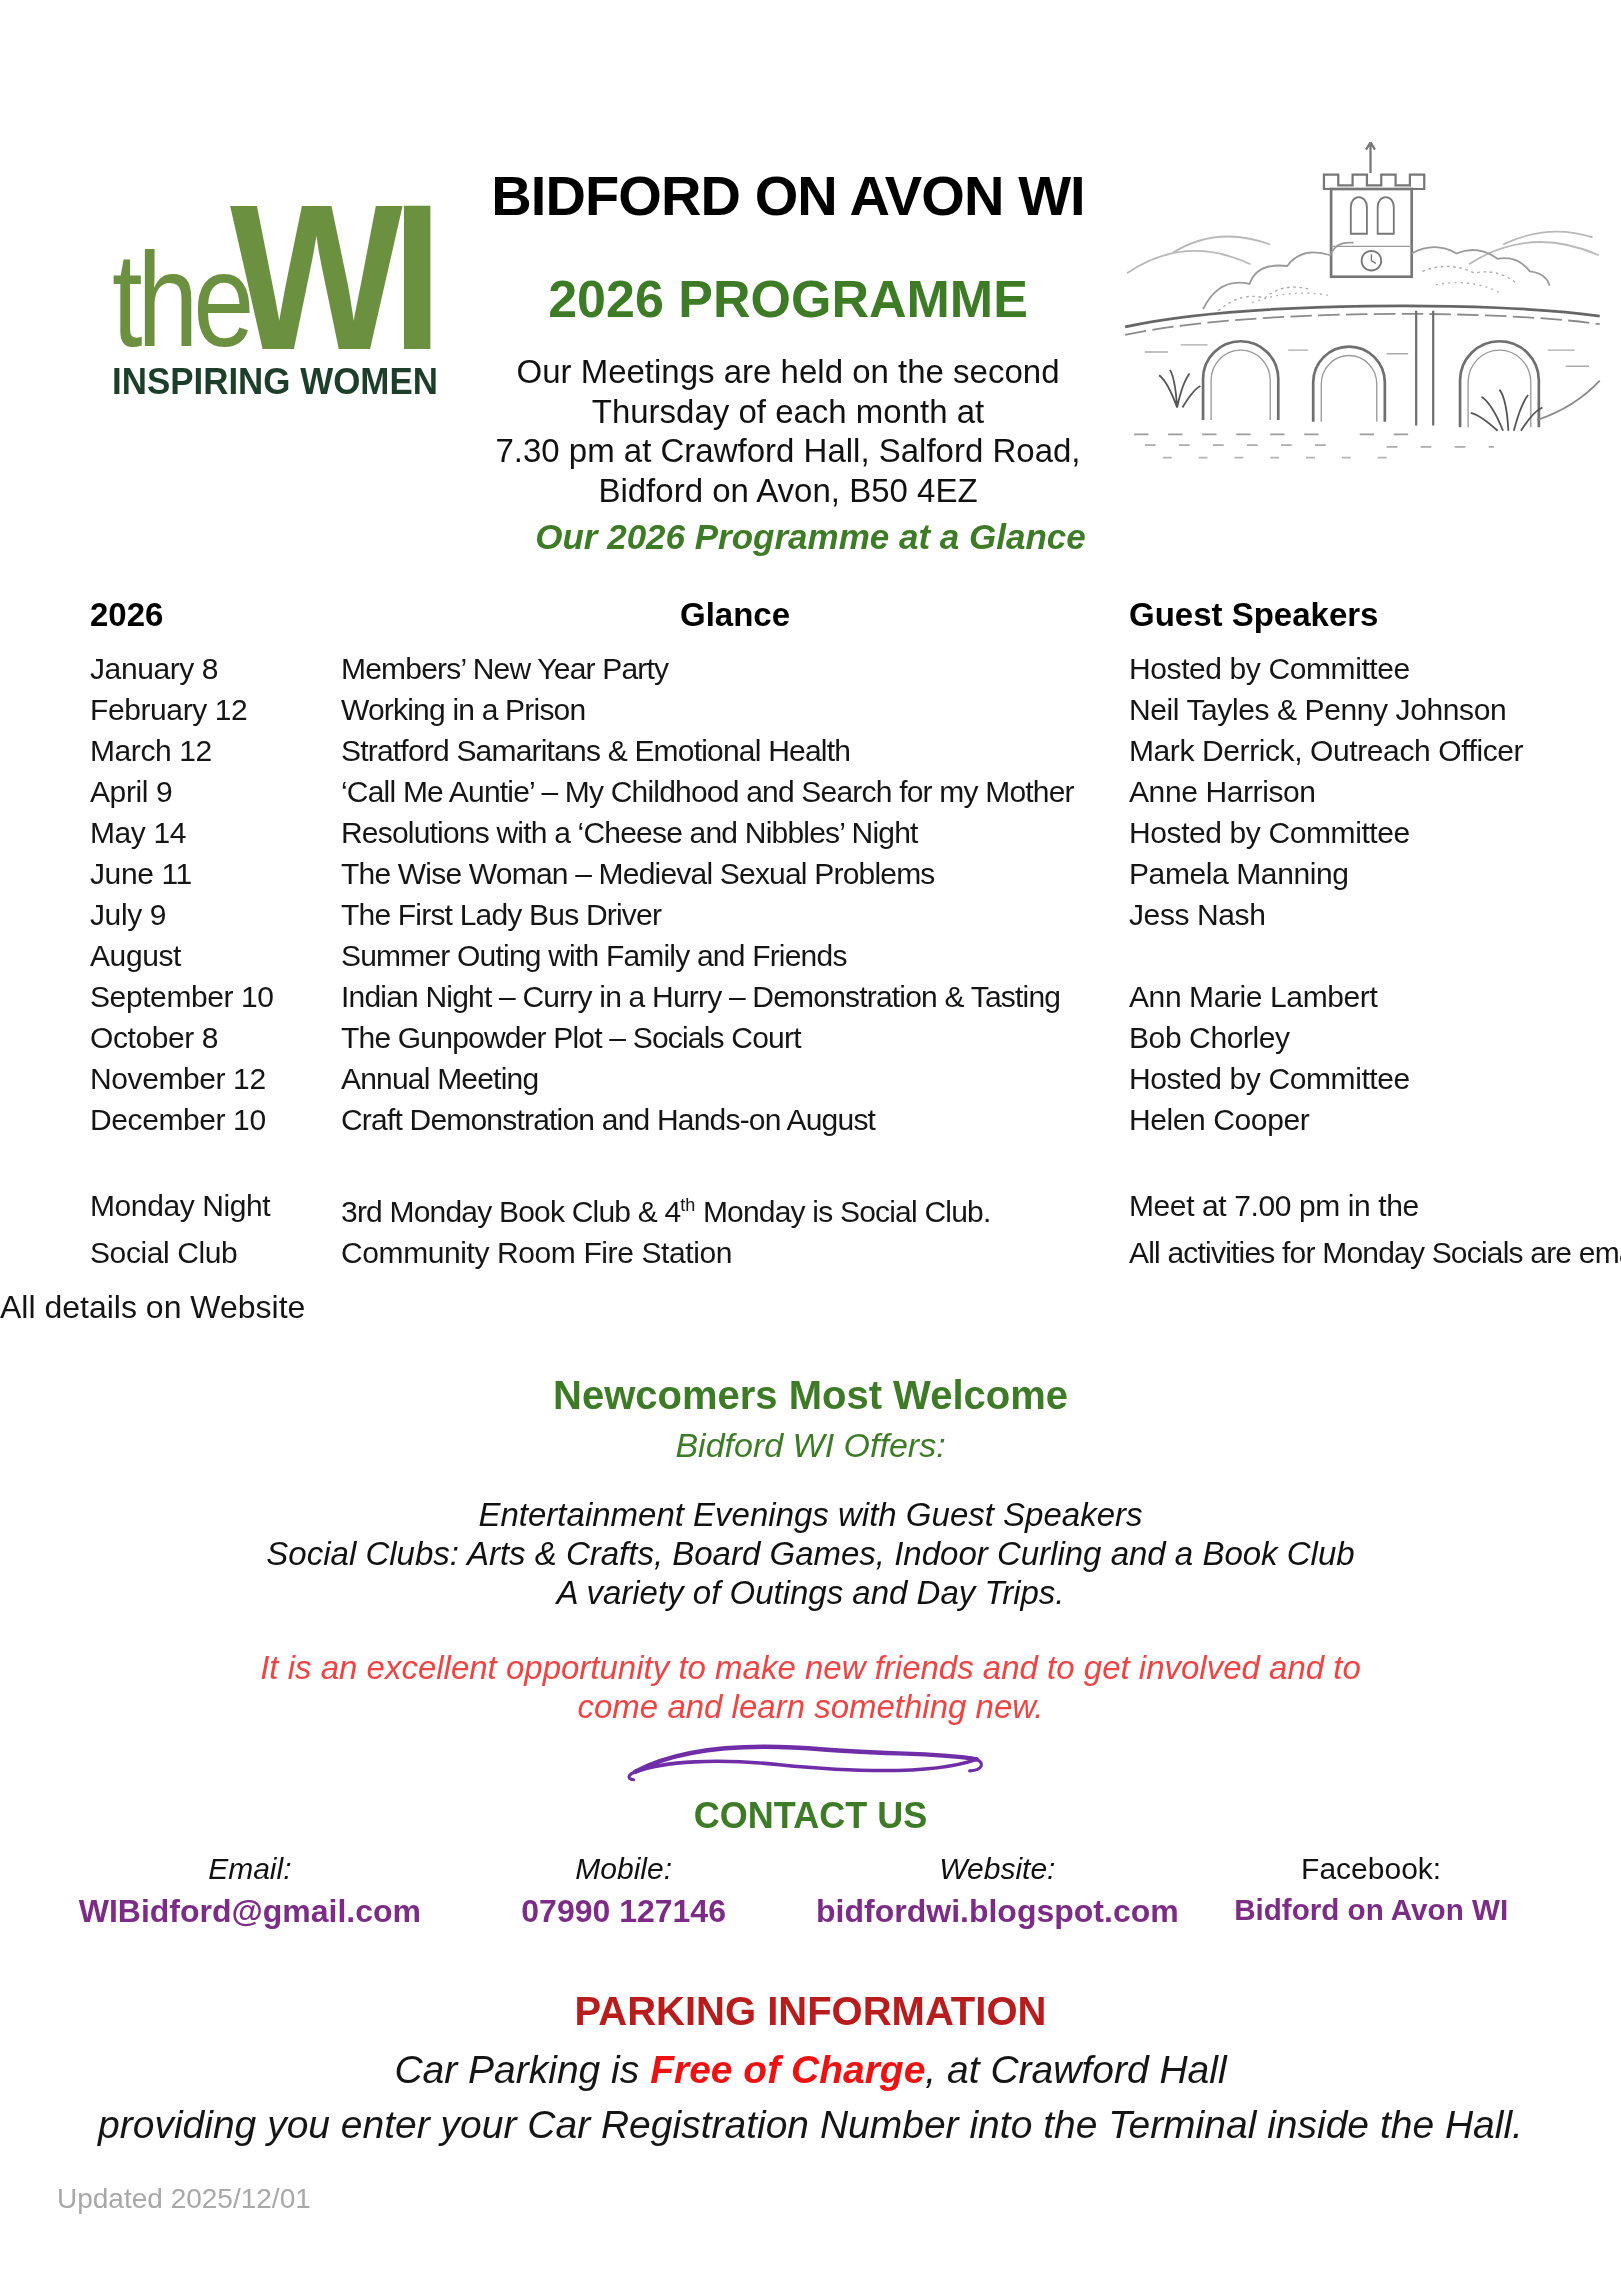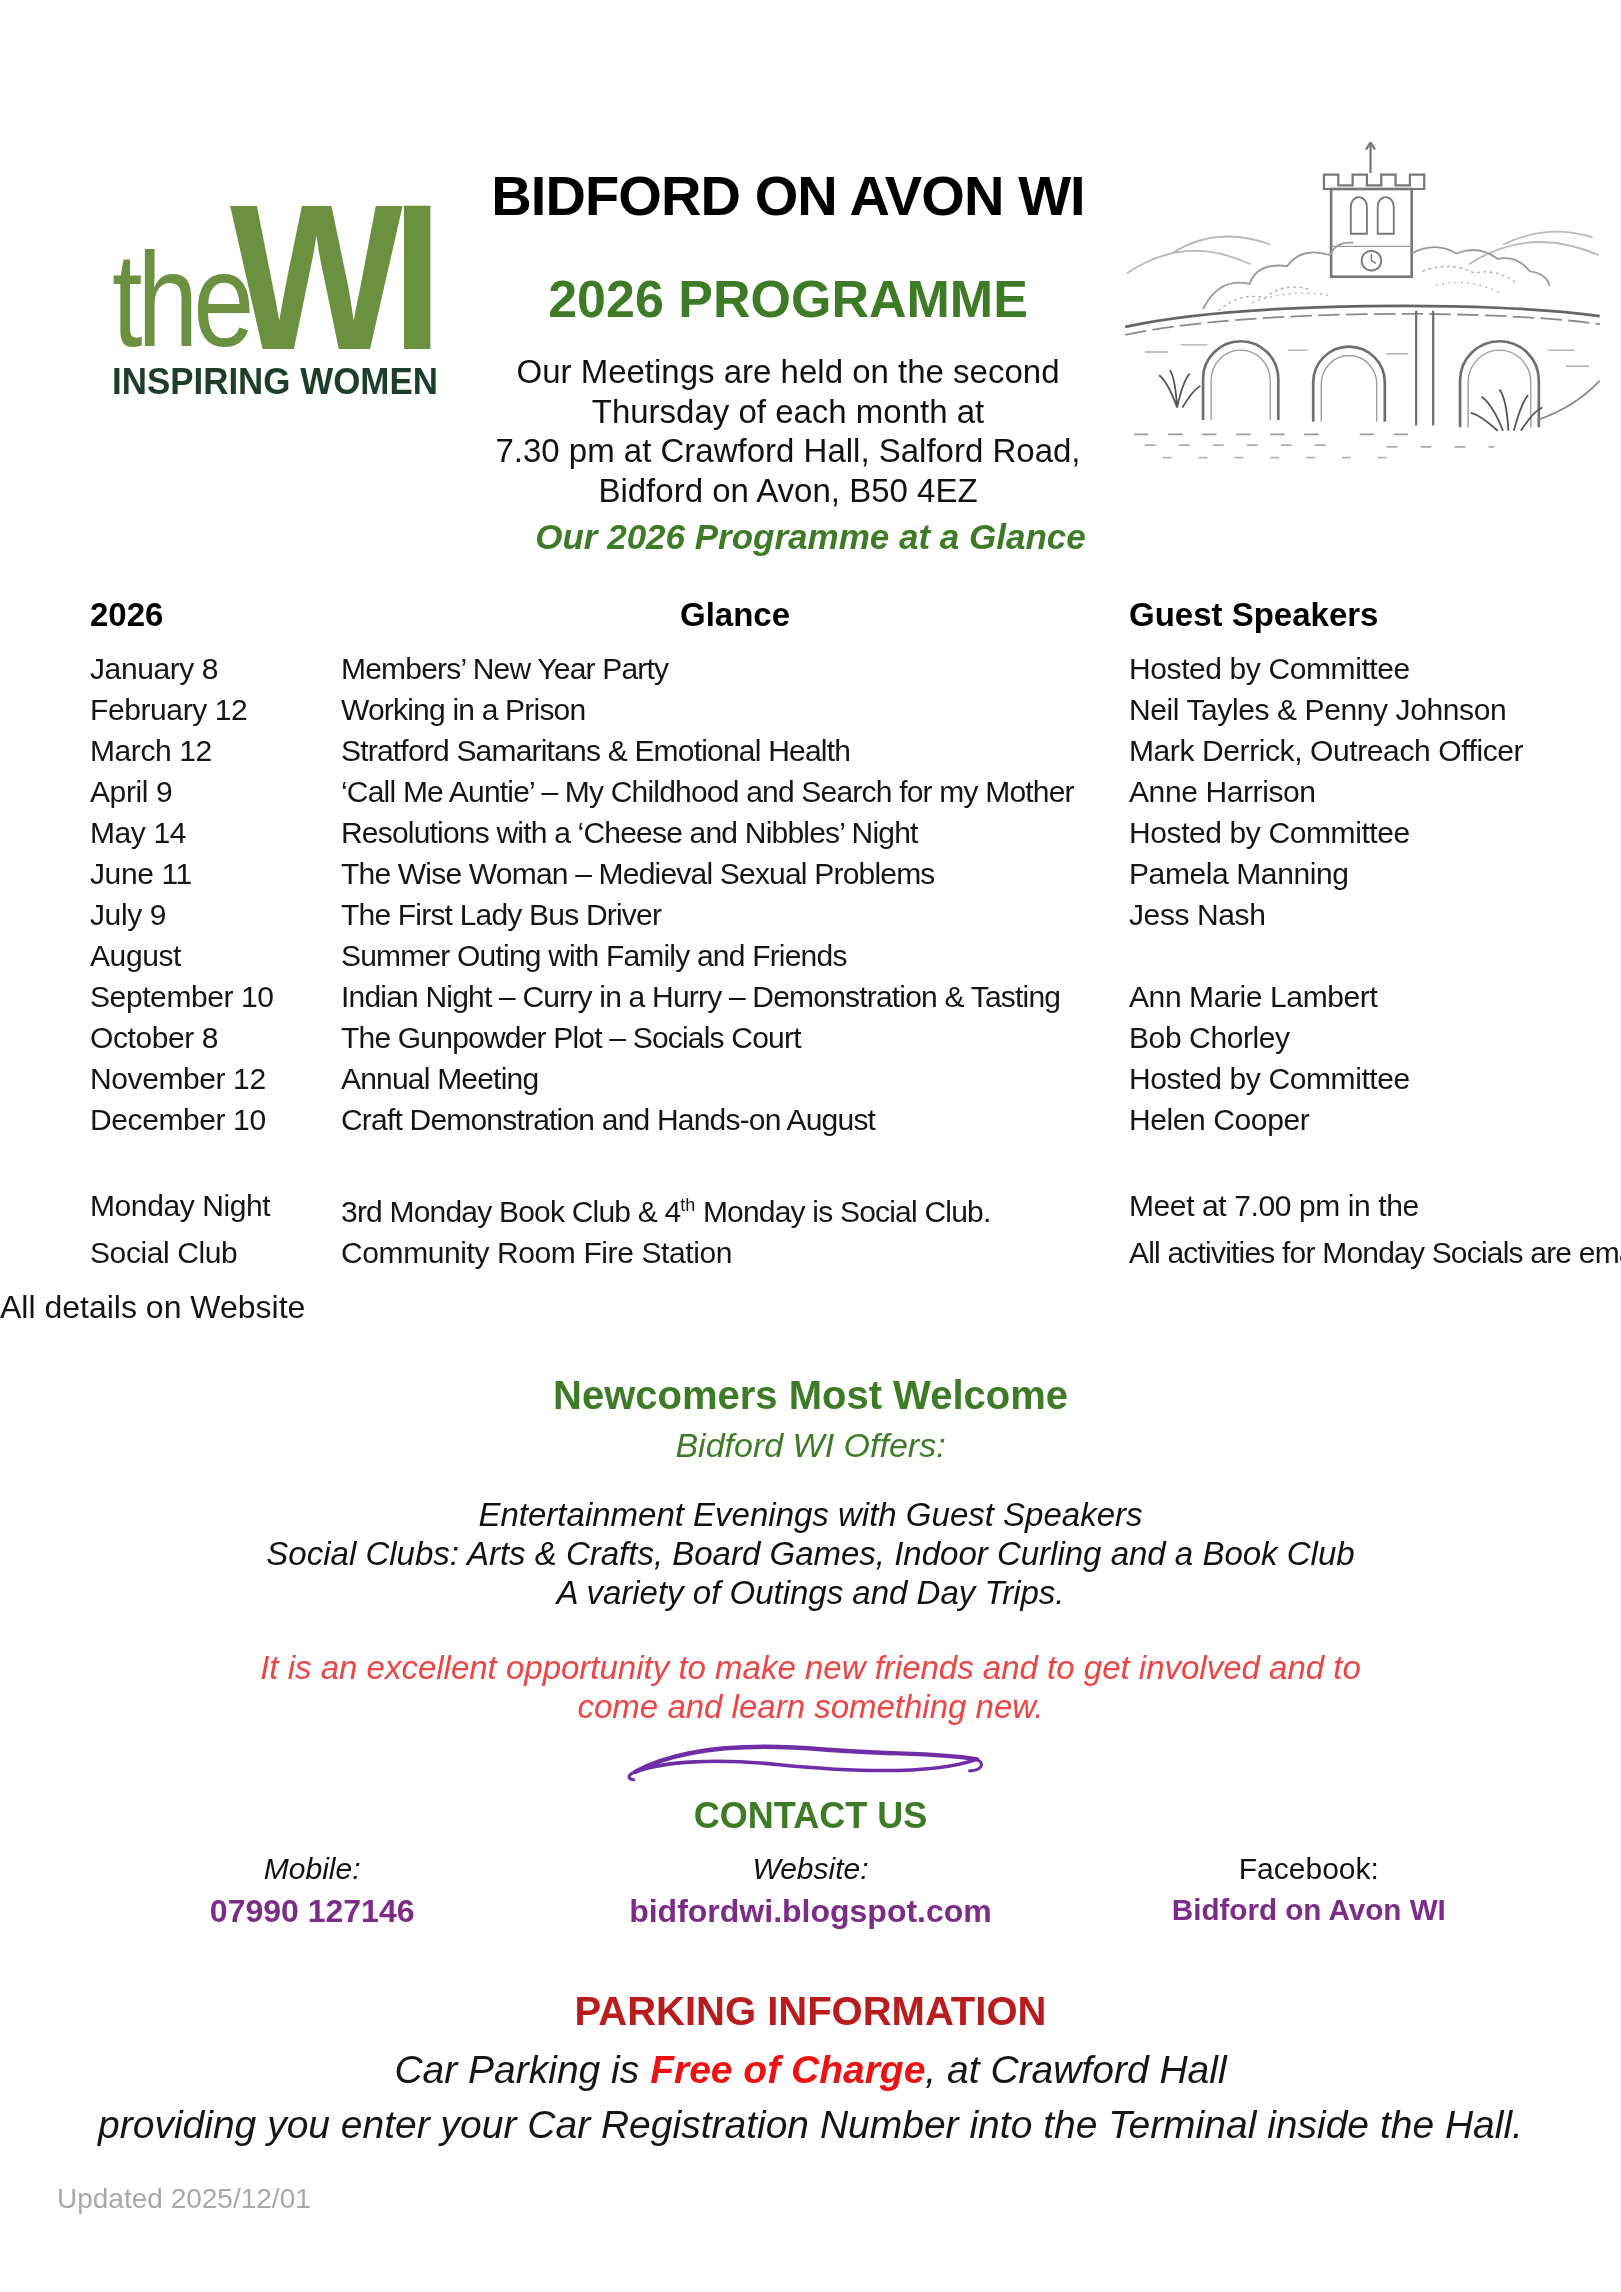--- a/index.html
+++ b/index.html
@@ -252,20 +252,24 @@
       <path d="M402,24 C350,42 260,38 180,30 C110,23 50,26 18,38" stroke="#6f2da8" stroke-width="4" stroke-linecap="round"></path>
       <path d="M402,24 C411,28 409,36 394,37" stroke="#6f2da8" stroke-width="3.5" stroke-linecap="round"></path>
       <path d="M18,38 C10,41 8,46 16,47" stroke="#6f2da8" stroke-width="3.5" stroke-linecap="round"></path>
     </svg>
   </div>
 
   <div class="contact-title">CONTACT US</div>
 
   <div class="contact-row">
 
+      <div class="contact-col">
+        <div class="contact-label">Email:</div>
+        <div class="contact-value">WIBidford@gmail.com</div>
+      </div>
 
       <div class="contact-col">
         <div class="contact-label">Mobile:</div>
         <div class="contact-value">07990 127146</div>
       </div>
 
       <div class="contact-col">
         <div class="contact-label">Website:</div>
         <div class="contact-value">bidfordwi.blogspot.com</div>
       </div>

